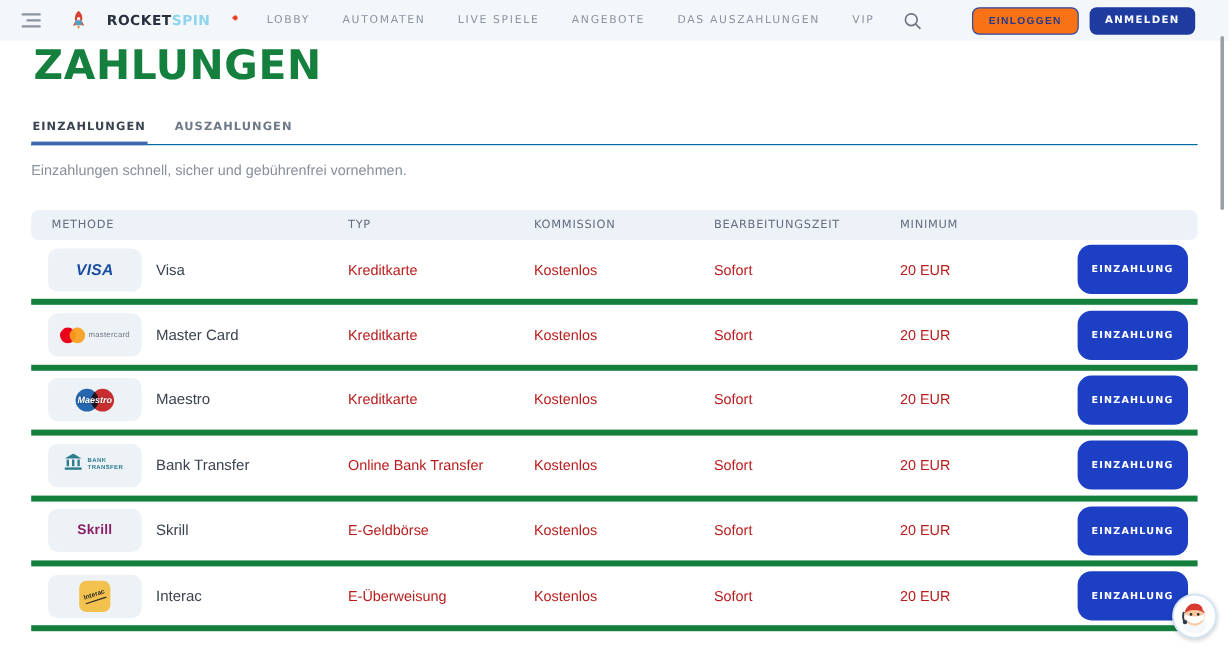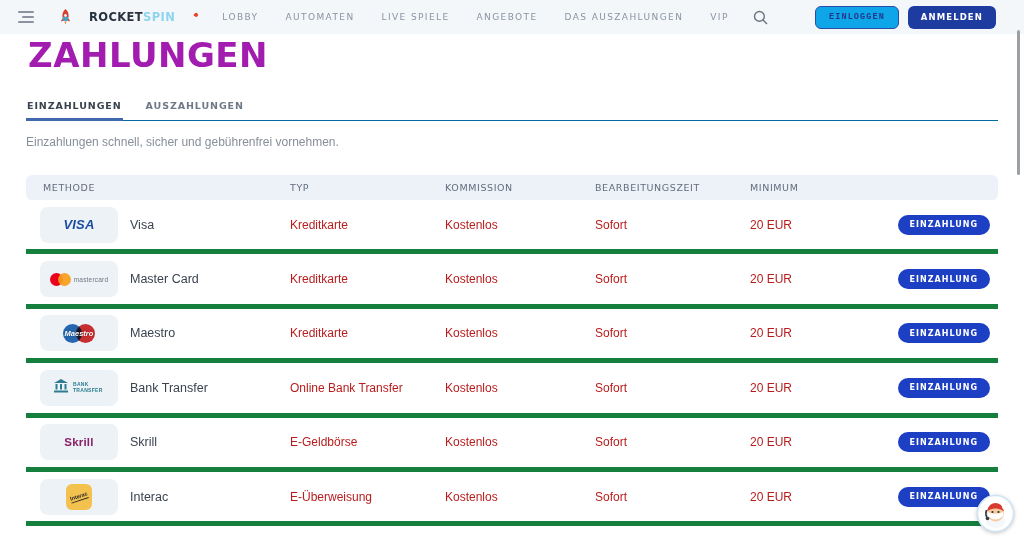--- a/index.html
+++ b/index.html
@@ -23,43 +23,43 @@
   .brand{display:flex;align-items:center;gap:16px;margin-right:26px;cursor:pointer;}
   .brand svg{display:block;}
   .brand-text{font-family:"DejaVu Sans",sans-serif;font-size:11.5px;font-weight:800;letter-spacing:.4px;}
   .brand-primary{color:#27313f;}
   .brand-secondary{color:#8ed4ef;}
   .brand-spark{width:4px;height:4px;background:#e8452c;border-radius:50% 50% 50% 0;display:inline-block;margin-left:1px;transform:rotate(45deg) translateY(-3px);}
   .nav{display:flex;align-items:center;gap:27px;}
   .nav-item{font-family:"DejaVu Sans",sans-serif;font-size:9px;font-weight:500;letter-spacing:1.4px;color:#8a93a3;cursor:pointer;white-space:nowrap;}
   .search-btn{margin-left:24px;cursor:pointer;display:flex;align-items:center;}
   .auth{margin-left:auto;display:flex;align-items:center;gap:9px;padding-right:14px;}
-  .btn-login{height:23px;padding:0 13px;background:#0ea5e9;border:1.5px solid #2b4aa5;border-radius:6px;color:#22398f;font-family:Liberation Mono, monospace;font-size:8.5px;font-weight:700;letter-spacing:1.1px;display:flex;align-items:center;cursor:pointer;}
+  .btn-login{height:23px;padding:0 13px;background:#f97316;border:1.5px solid #2b4aa5;border-radius:6px;color:#22398f;font-family:Liberation Sans, sans-serif;font-size:8.5px;font-weight:700;letter-spacing:1.1px;display:flex;align-items:center;cursor:pointer;}
   .btn-signup{height:23px;padding:0 13px;background:var(--signup-bg);border:none;border-radius:6px;color:#fff;font-family:"DejaVu Sans",sans-serif;font-size:8.5px;font-weight:700;letter-spacing:1.1px;display:flex;align-items:center;cursor:pointer;}
 
   
   .content{padding:0 26px;}
-  .page-title{font-family:"DejaVu Sans",sans-serif;font-size:34px;font-weight:800;letter-spacing:.5px;color:#a21caf;line-height:34px;margin:4px 0 0 2px;}
+  .page-title{font-family:"DejaVu Sans",sans-serif;font-size:34px;font-weight:800;letter-spacing:.5px;color:#15803d;line-height:34px;margin:4px 0 0 2px;}
   .tabs{display:flex;gap:22px;margin-top:24px;border-bottom:1px solid #0369a1;}
   .tab{font-family:"DejaVu Sans",sans-serif;font-size:9.5px;font-weight:700;letter-spacing:.9px;color:#6e7988;padding:4px 1px 9px;position:relative;cursor:pointer;}
   .tab.active{color:#39434f;}
   .tab.active::after{content:"";position:absolute;left:0;right:0;bottom:-1px;height:3px;background:var(--tab-underline);}
   .page-desc{margin-top:14px;font-size:12px;color:#878f9a;}
 
   
   .ptable{margin-top:26px;}
   .thead{display:grid;grid-template-columns:264px 155px 150px 155px 1fr 118px;align-items:center;height:25px;background:var(--table-header-bg);border-radius:6px;}
   .th{font-family:"DejaVu Sans",sans-serif;font-size:9.5px;font-weight:500;letter-spacing:.6px;color:#636d7d;}
   .thead .th:first-child{padding-left:17px;}
   .trow{display:grid;grid-template-columns:264px 155px 150px 155px 1fr 118px;align-items:center;height:54.4px;border-bottom:5px solid #15803d;}
   .cell-method{display:flex;align-items:center;gap:12px;padding-left:14px;}
   .m-name{font-size:12.5px;color:#3b4350;}
   .cell{font-size:12px;color:#b91c1c;}
   .cell-action{display:flex;justify-content:flex-end;padding-right:8px;}
-  .btn-deposit{height:20px;padding:0 12px;background:var(--accent-blue);border:none;border-radius:11.5px;color:#fff;font-family:"DejaVu Sans",sans-serif;font-size:8px;font-weight:700;letter-spacing:1px;display:flex;align-items:center;cursor:pointer;white-space:nowrap;}
+  .btn-deposit{height:41px;padding:0 12px;background:var(--accent-blue);border:none;border-radius:11.5px;color:#fff;font-family:"DejaVu Sans",sans-serif;font-size:8px;font-weight:700;letter-spacing:1px;display:flex;align-items:center;cursor:pointer;white-space:nowrap;}
 
   
   .logo-tile{width:78px;height:36px;border-radius:8px;background:#edf2f7;display:flex;align-items:center;justify-content:center;position:relative;flex:none;}
   .lt-c1,.lt-c2,.lt-box,.lt-bank{display:none;}
   .lt-text{white-space:nowrap;}
   .logo-visa .lt-text{font-size:13px;font-weight:800;font-style:italic;color:var(--visa-blue);letter-spacing:.2px;}
   .logo-mastercard .lt-c1,.logo-mastercard .lt-c2{display:block;width:13px;height:13px;border-radius:50%;}
   .logo-mastercard .lt-c1{background:var(--mastercard-red);}
   .logo-mastercard .lt-c2{background:var(--mastercard-orange);margin-left:-5px;opacity:.92;}
   .logo-mastercard .lt-text{font-size:6.5px;color:#6e7681;margin-left:3px;letter-spacing:.2px;}

